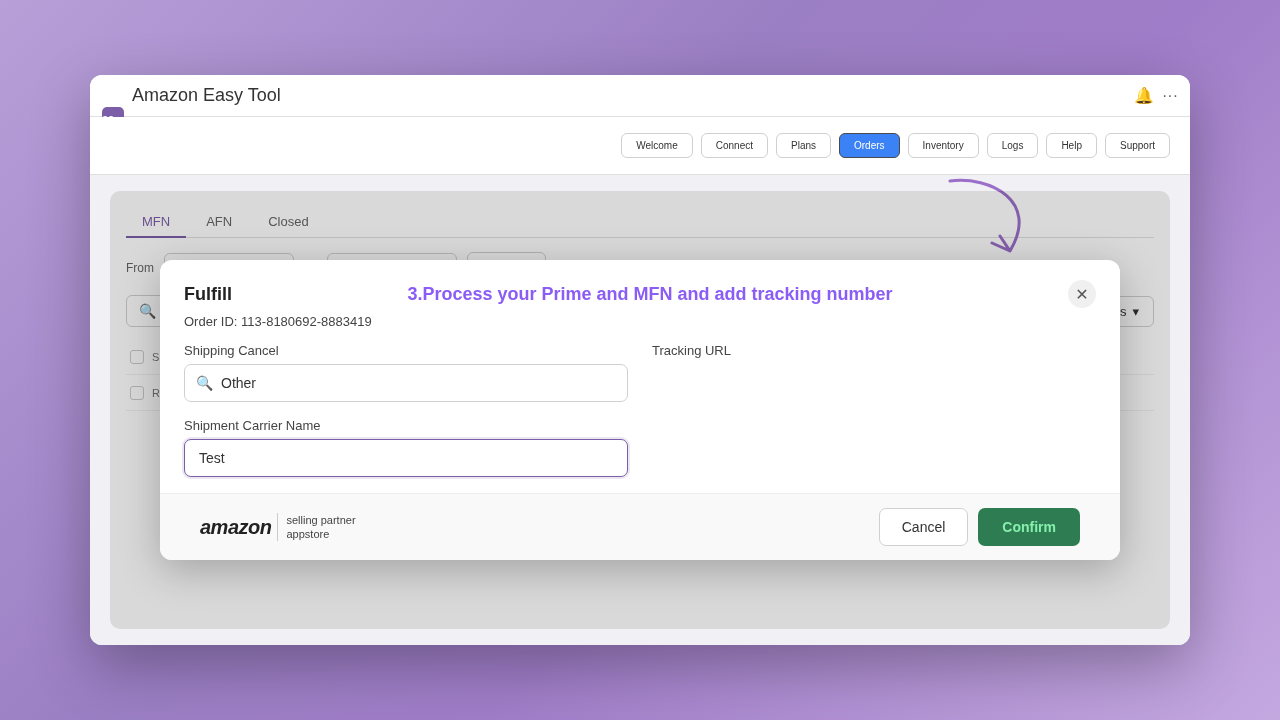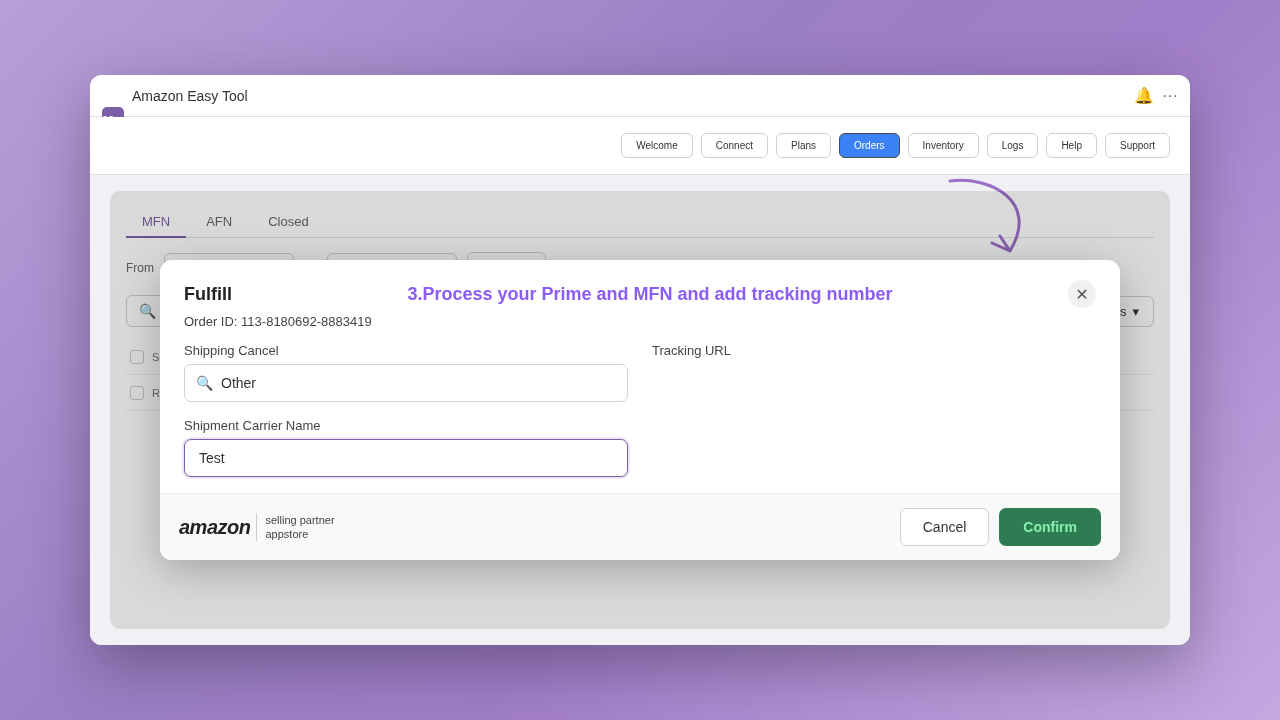--- a/index.html
+++ b/index.html
@@ -48,21 +48,21 @@
       margin-right: 8px;
       flex-shrink: 0;
       margin-top: 44px;
     }
     .title-bar-logo span {
       color: white;
       font-size: 11px;
       font-weight: bold;
     }
     .title-bar-title {
-      font-size: 14px;
+      font-size: 18px;
       color: #333;
       flex: 1;
     }
     .title-bar-actions {
       display: flex;
       gap: 8px;
       align-items: center;
     }
     .title-bar-icon {
       color: #666;
@@ -327,21 +327,21 @@
       position: absolute;
       left: 12px;
       top: 50%;
       transform: translateY(-50%);
       color: #aaa;
       font-size: 14px;
     }
 
     
     .modal-footer {
-      padding: 14px 19px;
+      padding: 14px 40px;
       background: #f9f9f9;
       border-top: 1px solid #eee;
       display: flex;
       align-items: center;
       justify-content: space-between;
     }
     .amazon-logo {
       display: flex;
       align-items: center;
       gap: 6px;

